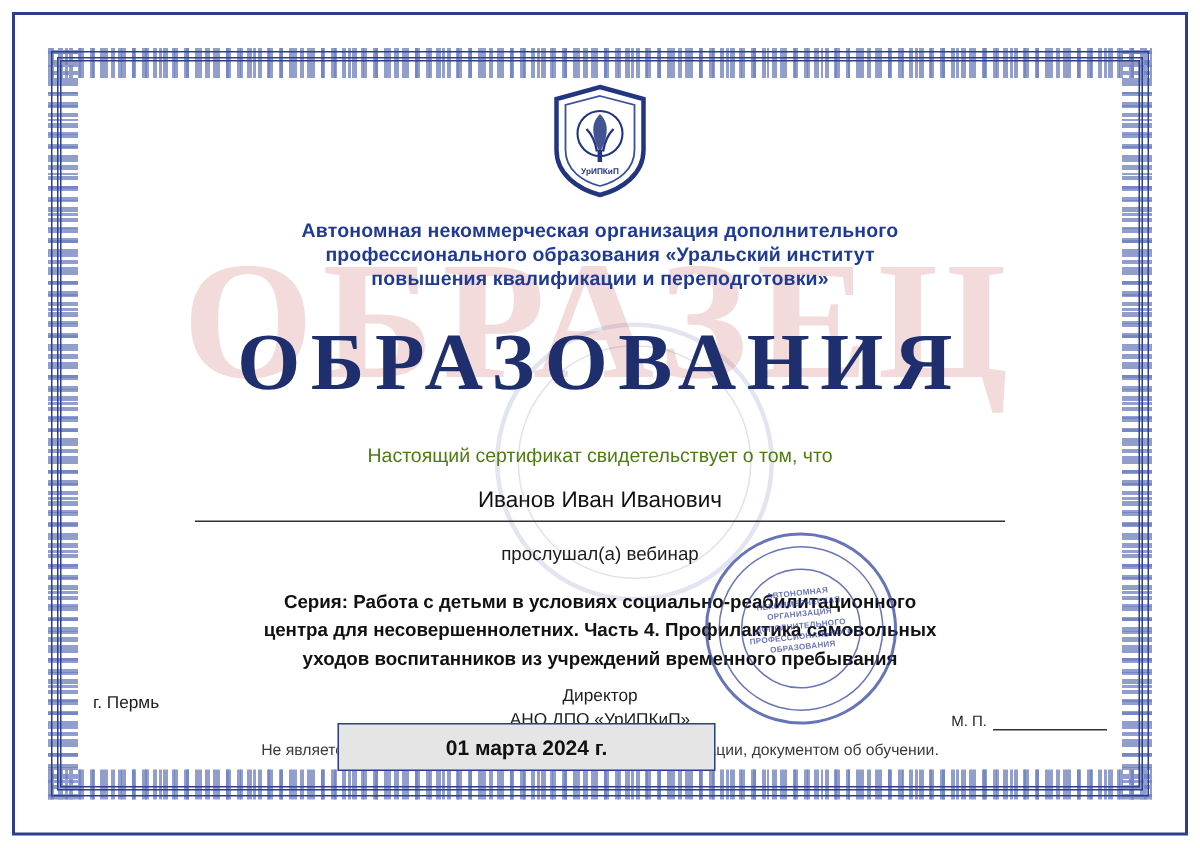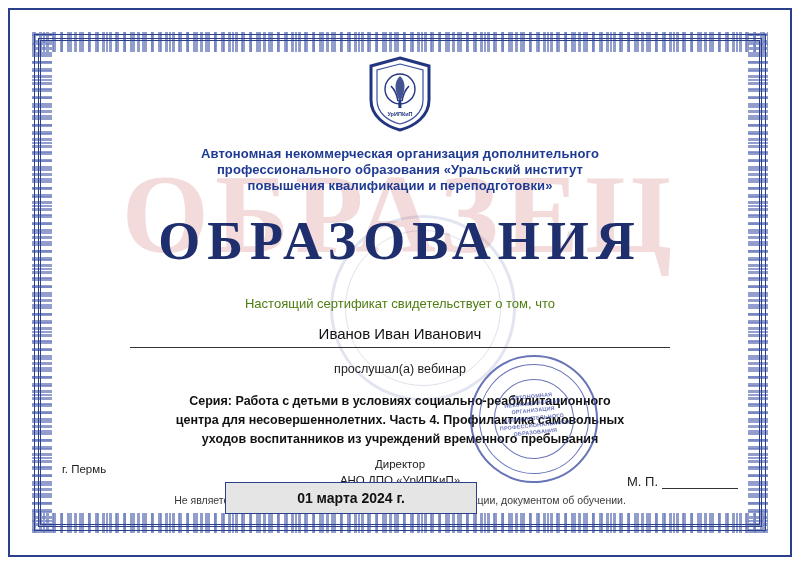--- a/index.html
+++ b/index.html
@@ -185,21 +185,21 @@
     position: absolute;
     left: 0; right: 0; top: 12px;
     text-align: center;
     font-size: 11.5px;
     line-height: 16px;
     color: #1c1c1c;
   }
   .mp {
     position: absolute;
     right: 14px; top: 30px;
-    font-size: 13px;
+    font-size: 10px;
     color: #1c1c1c;
   }
   .mp .mp-line {
     display: inline-block;
     width: 76px;
     border-bottom: 1px solid #333;
     margin-left: 4px;
     vertical-align: bottom;
     height: 12px;
   }

